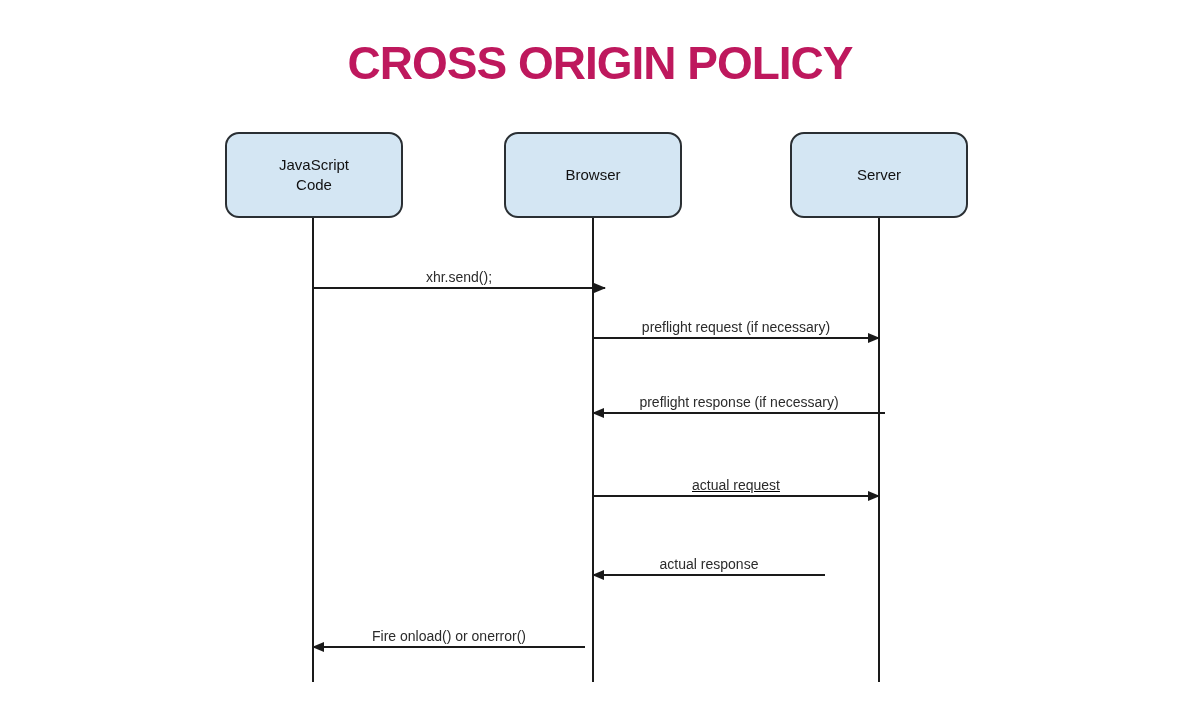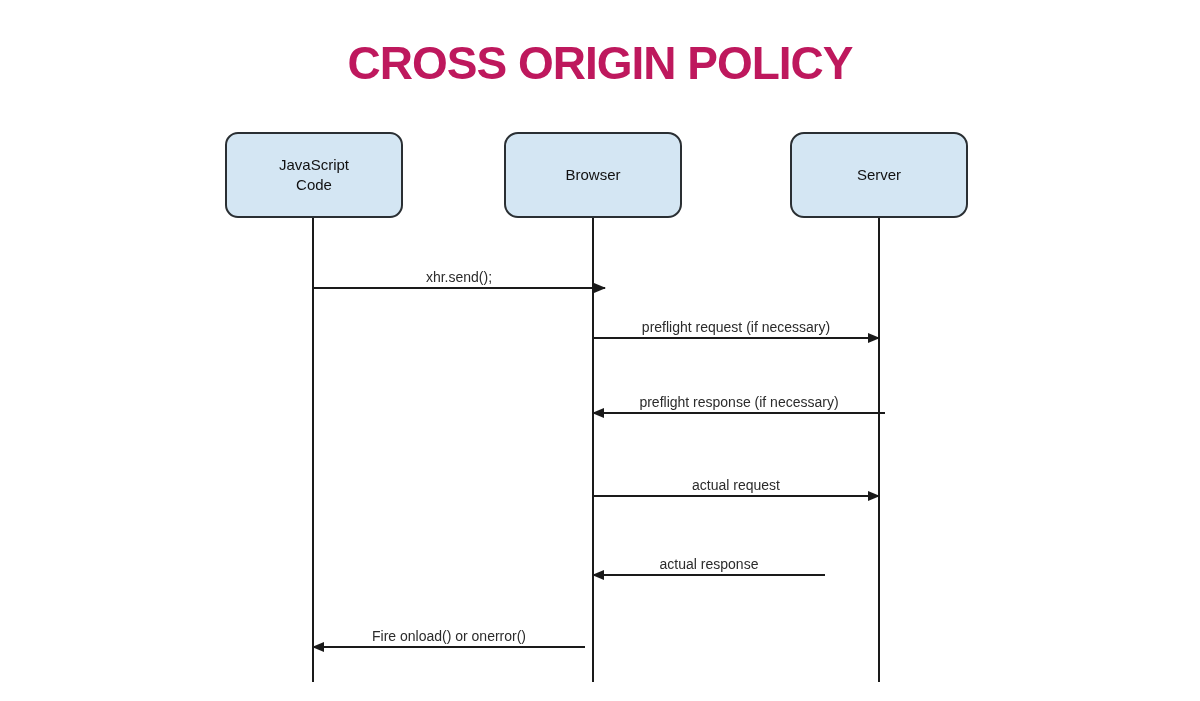--- a/index.html
+++ b/index.html
@@ -40,21 +40,21 @@
     border-radius: 14px;
     display: flex;
     align-items: center;
     justify-content: center;
     text-align: center;
     font-size: 15px;
     color: #111111;
     white-space: pre-line;
     line-height: 1.35;
   }
-  .actor-js      { left: 225px; border-radius: 13px; }
+  .actor-js      { left: 225px; }
   .actor-browser { left: 504px; }
   .actor-server  { left: 790px; }
 
   
   .lifeline {
     position: absolute;
     top: 218px;
     width: 2px;
     height: 464px;
     background: #1a1a1a;
@@ -98,21 +98,21 @@
     right: -1px;
     border-left: 12px solid #1a1a1a;
   }
   .arrowhead.left {
     left: -1px;
     border-right: 12px solid #1a1a1a;
   }
   .msg-1 { left: 313px; width: 292px; top: 263px; }
   .msg-2 { left: 593px; width: 286px; top: 313px; }
   .msg-3 { left: 593px; width: 292px; top: 388px; }
-  .msg-4 { left: 593px; width: 286px; top: 471px; }
+  .msg-4 { left: 593px; width: 286px; top: 471px; text-decoration: underline; }
   .msg-5 { left: 593px; width: 232px; top: 550px; }
   .msg-6 { left: 313px; width: 272px; top: 622px; }
 </style>
 </head>
 <body>
 
 <div class="canvas">
 
   <h1 class="diagram-title">CROSS ORIGIN POLICY</h1>
 

